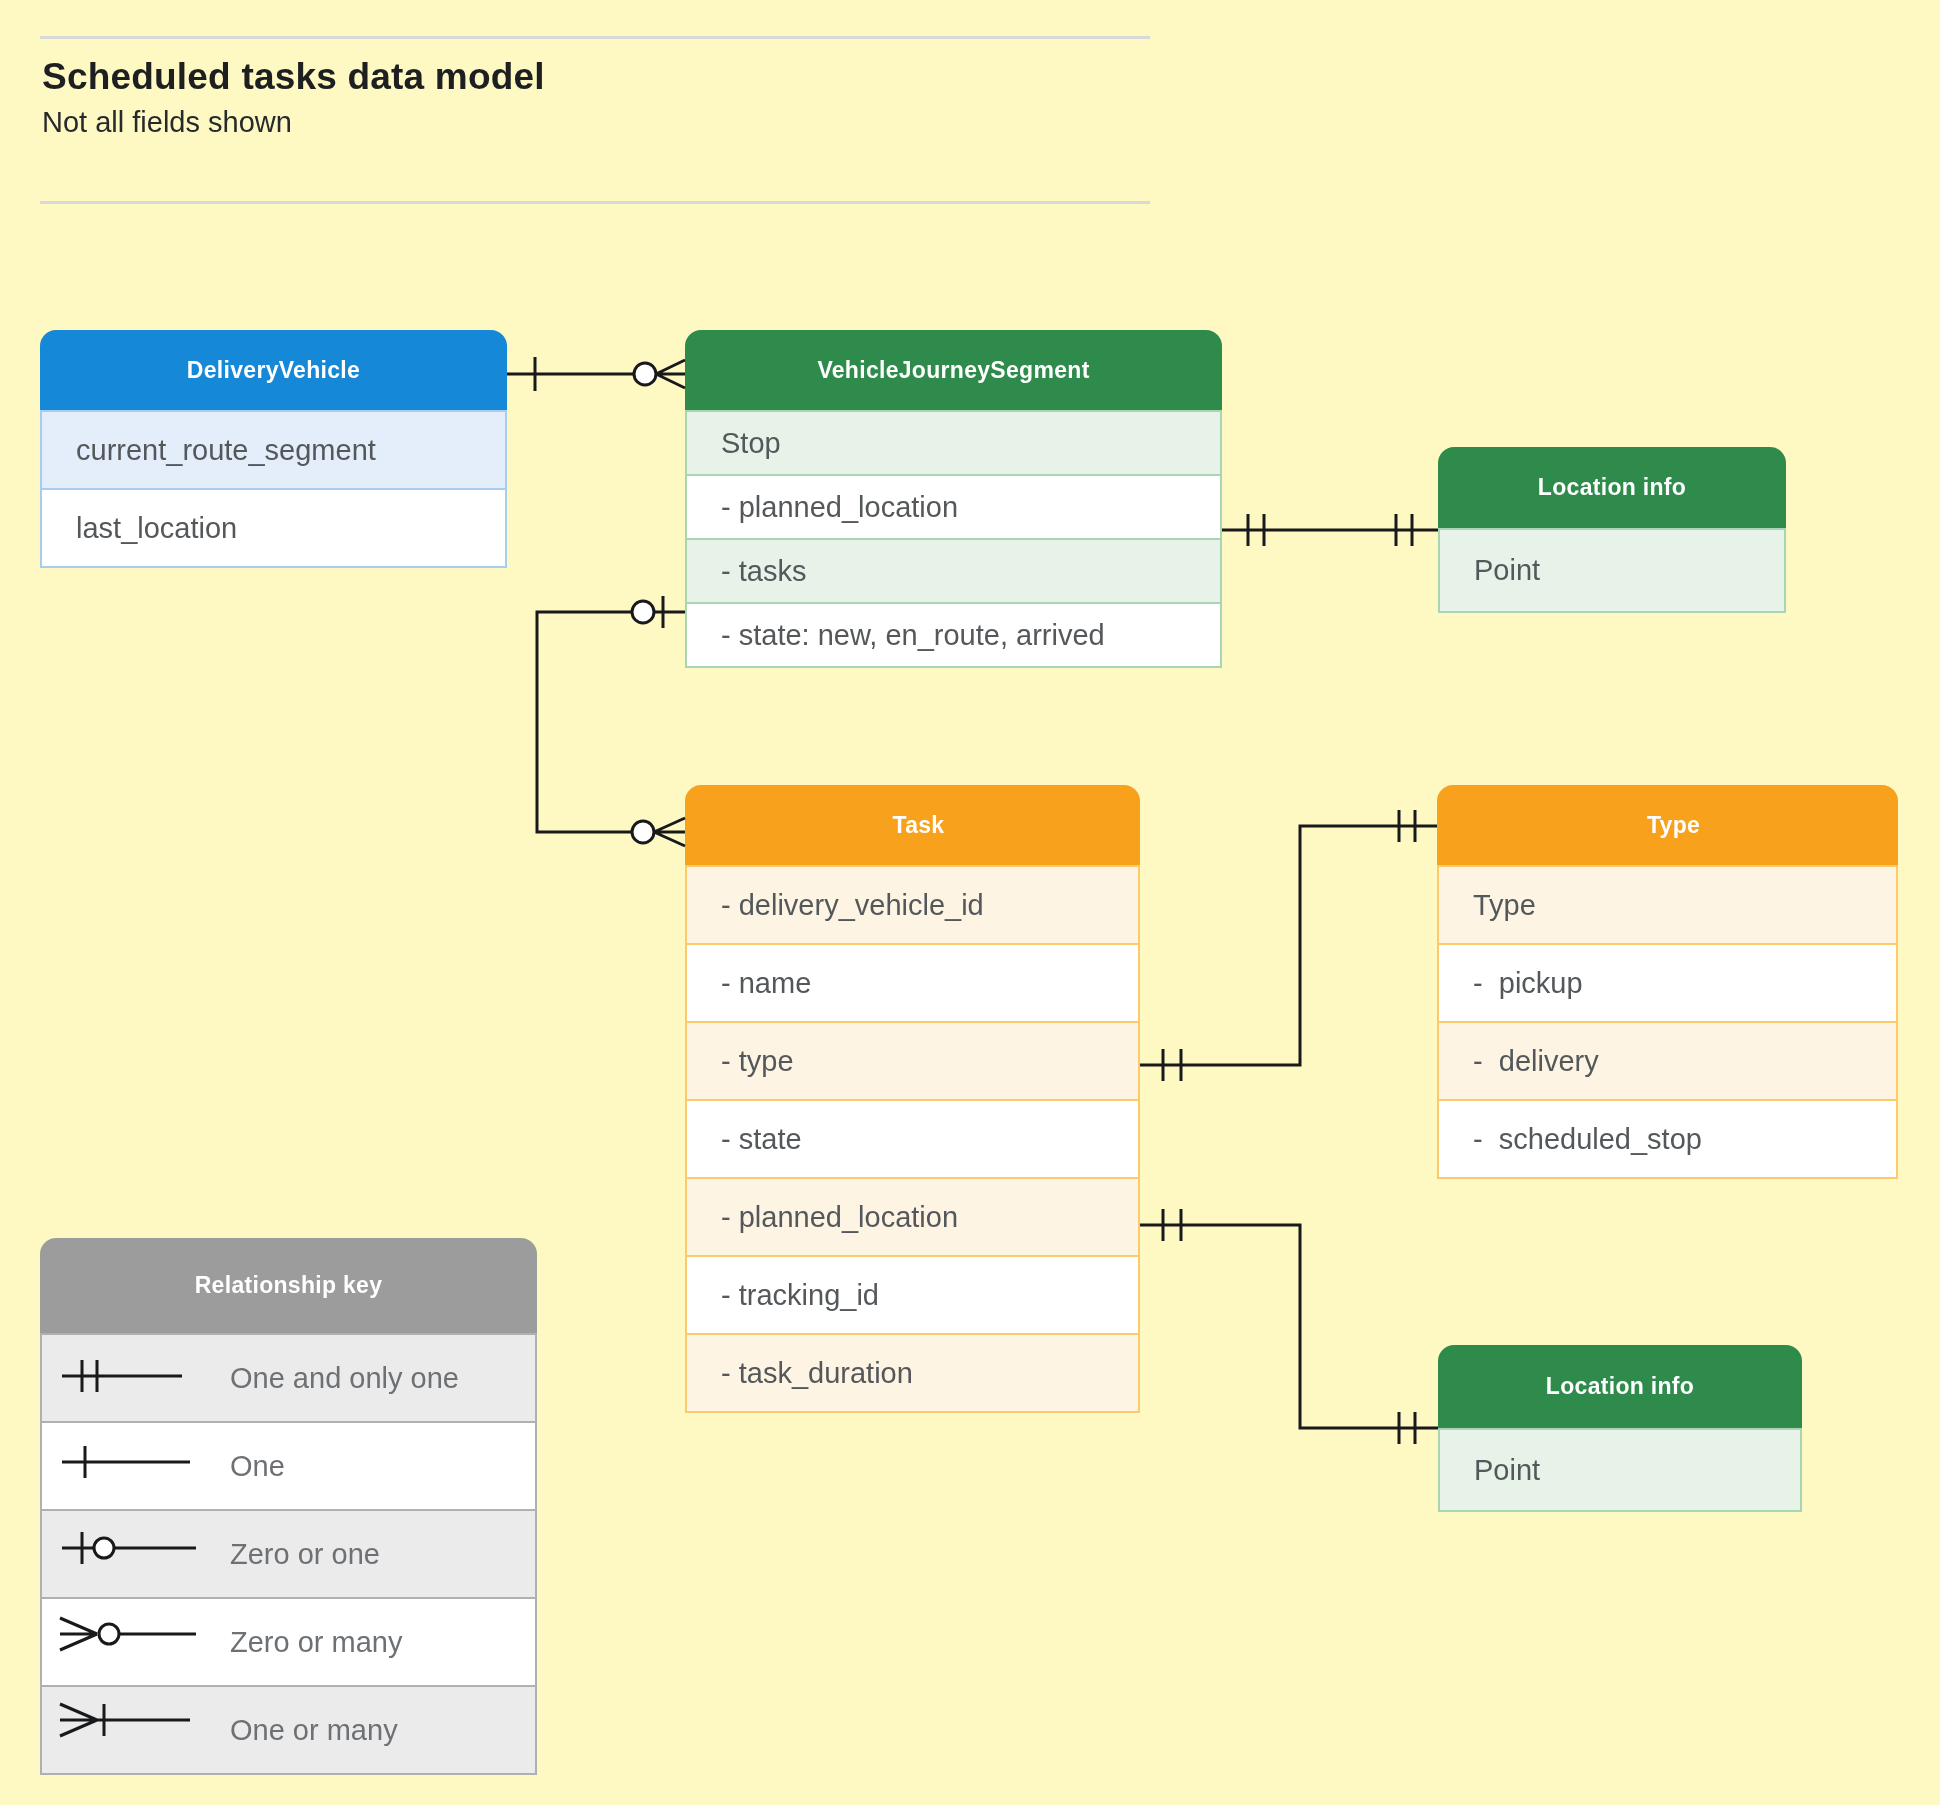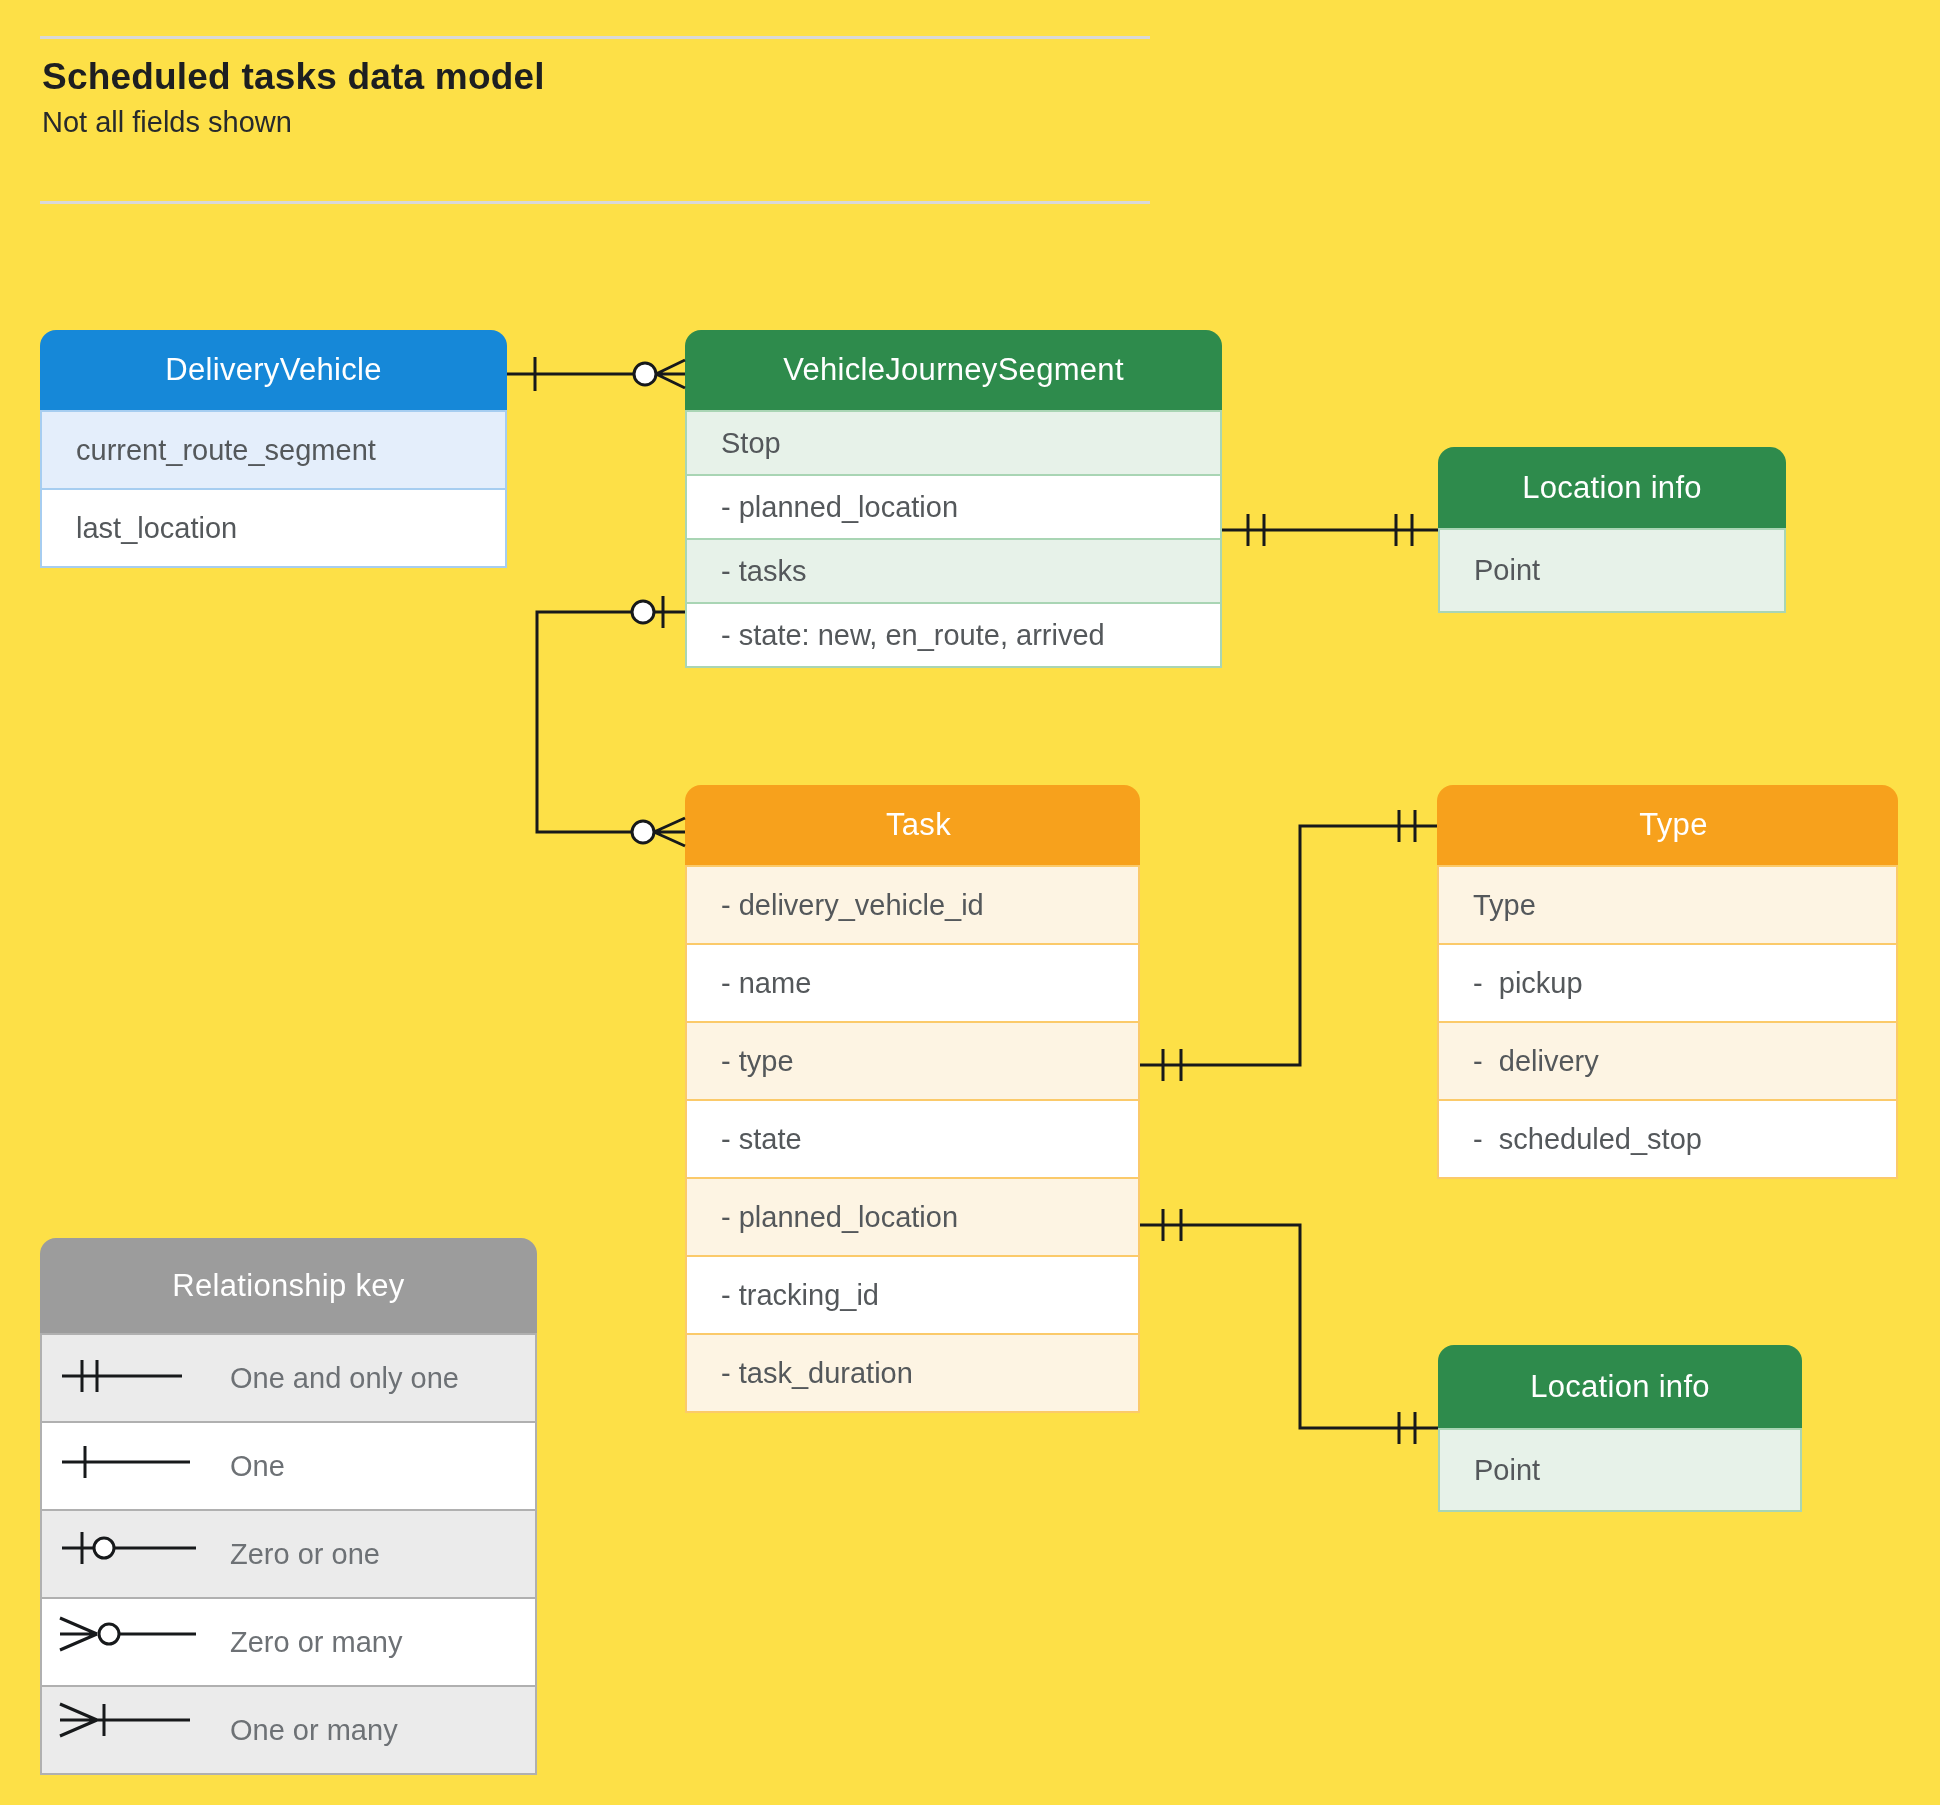--- a/index.html
+++ b/index.html
@@ -5,32 +5,32 @@
   :root{
     --blue:#1688d8; --blue_tint:#e4eefb; --blue_border:#a6cdf0;
     --green:#2e8b4c; --green_tint:#e7f2e9; --green_border:#a9d5b4;
     --orange:#f7a11c; --orange_tint:#fdf4e3; --orange_border:#fbca6a;
     --gray:#9c9c9c; --gray_tint:#ebebeb; --gray_border:#b0b0b0;
     --ink:#17191b; --row_text:#54585b; --legend_text:#6d7175;
     --title_text:#1d1f21; --rule:#d8d8d8;
   }
   html,body{margin:0;padding:0;background:#fff;}
   #canvas{
-    position:relative;width:1940px;height:1805px;background:#fde047;overflow:hidden;
+    position:relative;width:1940px;height:1805px;background:#fef9c3;overflow:hidden;
     font-family:"Liberation Sans", sans-serif;
   }
   .rule{position:absolute;height:3px;background:var(--rule);}
   .page-title{position:absolute;left:42px;top:56px;font-size:37px;font-weight:bold;color:var(--title_text);letter-spacing:.2px;}
   .page-subtitle{position:absolute;left:42px;top:106px;font-size:29px;color:#272a2c;}
 
   .entity{position:absolute;}
   .ehead{
     height:80px;border-radius:16px 16px 0 0;
     display:flex;align-items:center;justify-content:center;
-    color:#fff;font-weight:normal;font-size:31px;letter-spacing:.3px;
+    color:#fff;font-weight:bold;font-size:23px;letter-spacing:.3px;
   }
   .erow{
     box-sizing:border-box;height:80px;background:#fff;
     border:2px solid #ccc;
     display:flex;align-items:center;padding-left:34px;
     font-size:29px;color:var(--row_text);white-space:pre;
   }
   .erow + .erow{margin-top:-2px;}
 
   .blue  .ehead{background:var(--blue);}

